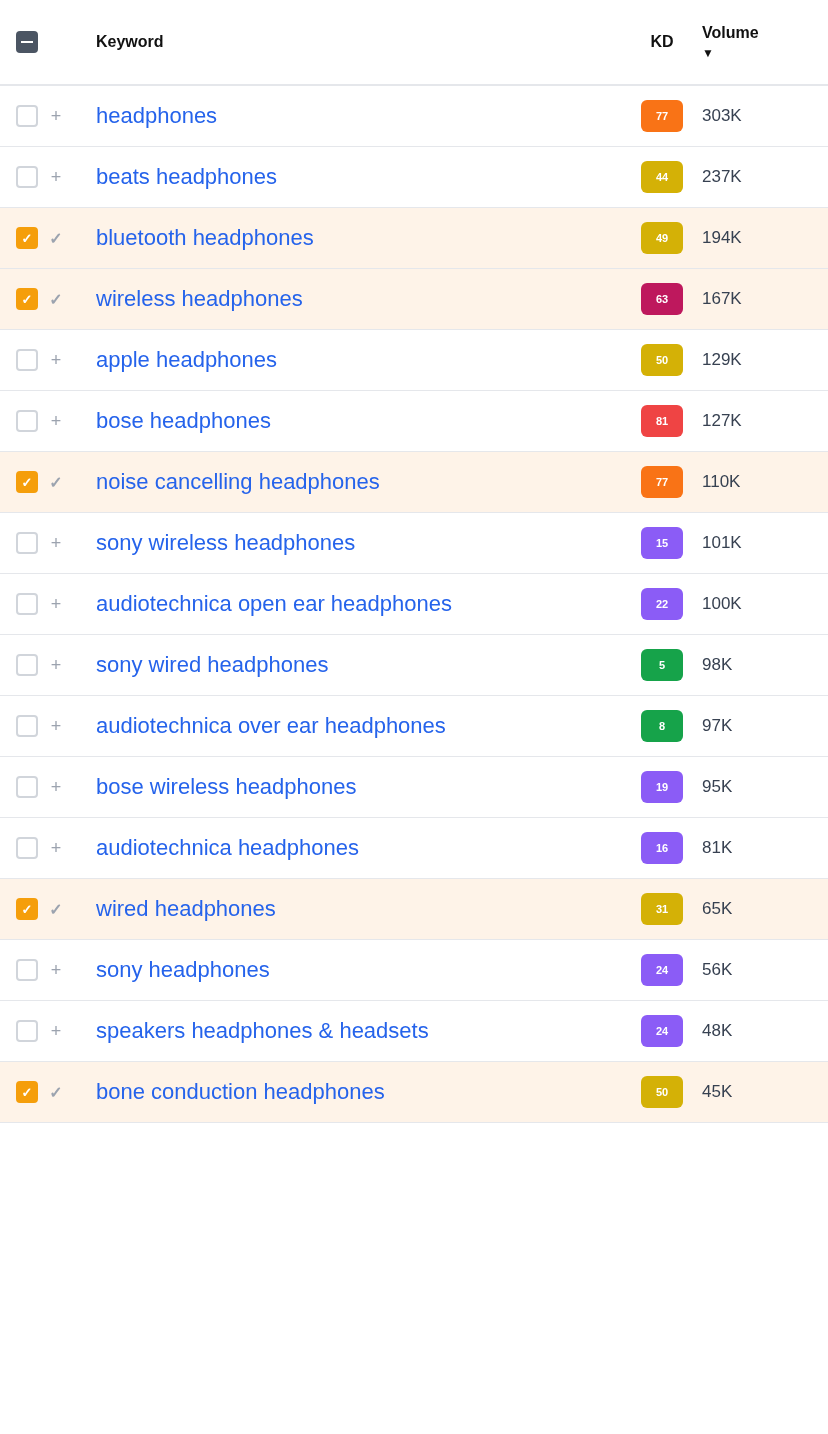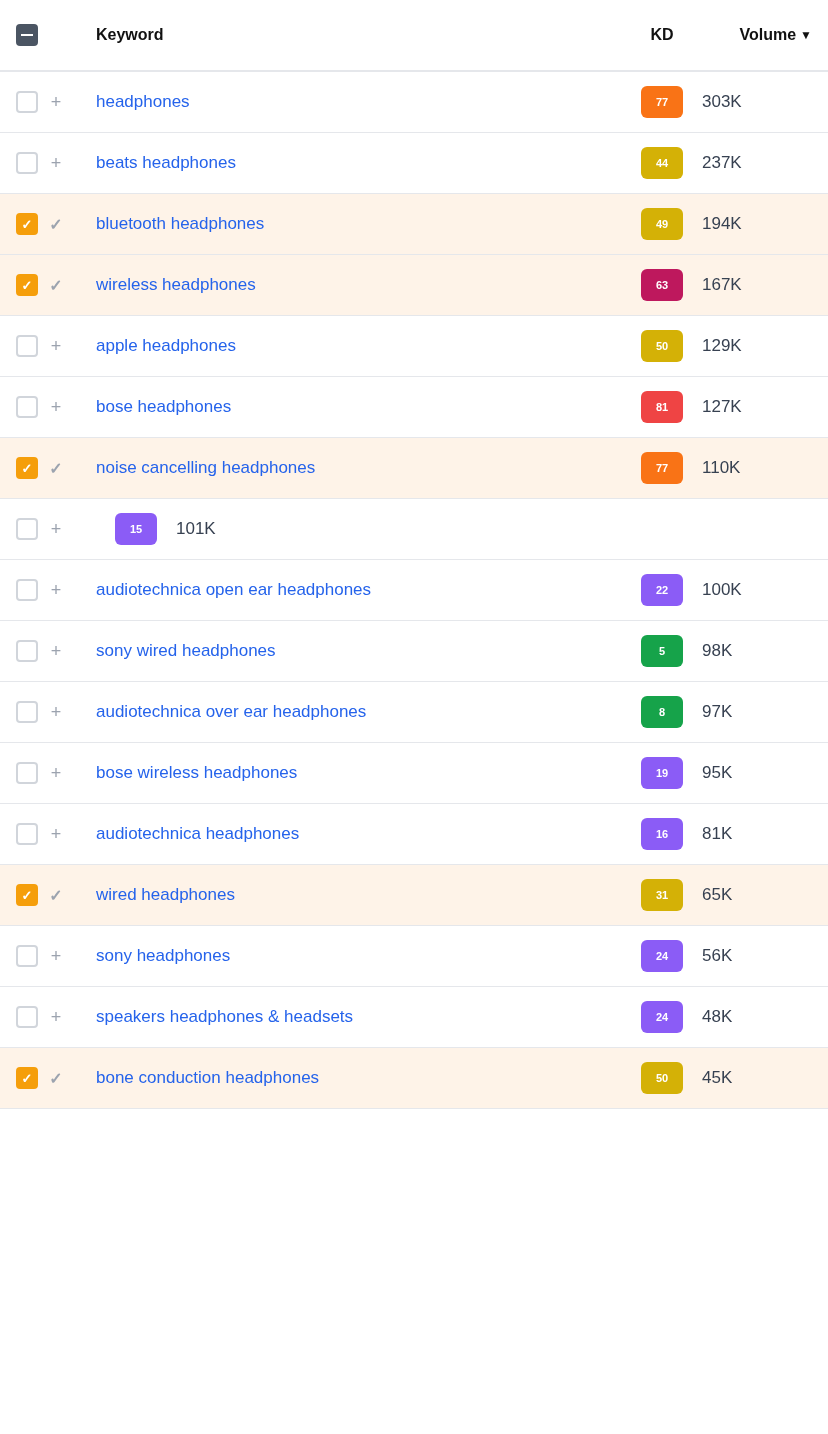--- a/index.html
+++ b/index.html
@@ -64,23 +64,24 @@
       color: #111;
     }
 
     .header-volume {
       width: 110px;
       text-align: right;
       font-weight: 700;
       font-size: 16px;
       color: #111;
       display: flex;
-      align-items: center;
+      align-items: flex-start;
       justify-content: flex-end;
       gap: 4px;
+      flex-direction: column;
     }
 
     .sort-arrow {
       display: inline-block;
       font-size: 12px;
     }
 
     .data-row {
       display: flex;
       align-items: center;
@@ -143,21 +144,21 @@
     }
 
     .check-icon {
       color: #9ca3af;
       font-size: 16px;
       font-weight: 600;
     }
 
     .keyword-text {
       flex: 1;
-      font-size: 17px;
+      font-size: 22px;
       color: #2563eb;
       cursor: pointer;
     }
 
     .kd-badge {
       width: 80px;
       display: flex;
       align-items: center;
       justify-content: center;
     }
@@ -297,20 +298,21 @@
       </div>
       <div class="volume-text">110K</div>
     </div>
       <div class="data-row">
       <div class="row-left">
         <div class="checkbox"></div>
         <div class="row-action">
             <span class="plus-icon">+</span>
           </div>
       </div>
+      <div class="keyword-text">sony wireless headphones</div>
       <div class="kd-badge">
         <div class="kd-value kd-green">15</div>
       </div>
       <div class="volume-text">101K</div>
     </div>
       <div class="data-row">
       <div class="row-left">
         <div class="checkbox"></div>
         <div class="row-action">
             <span class="plus-icon">+</span>

